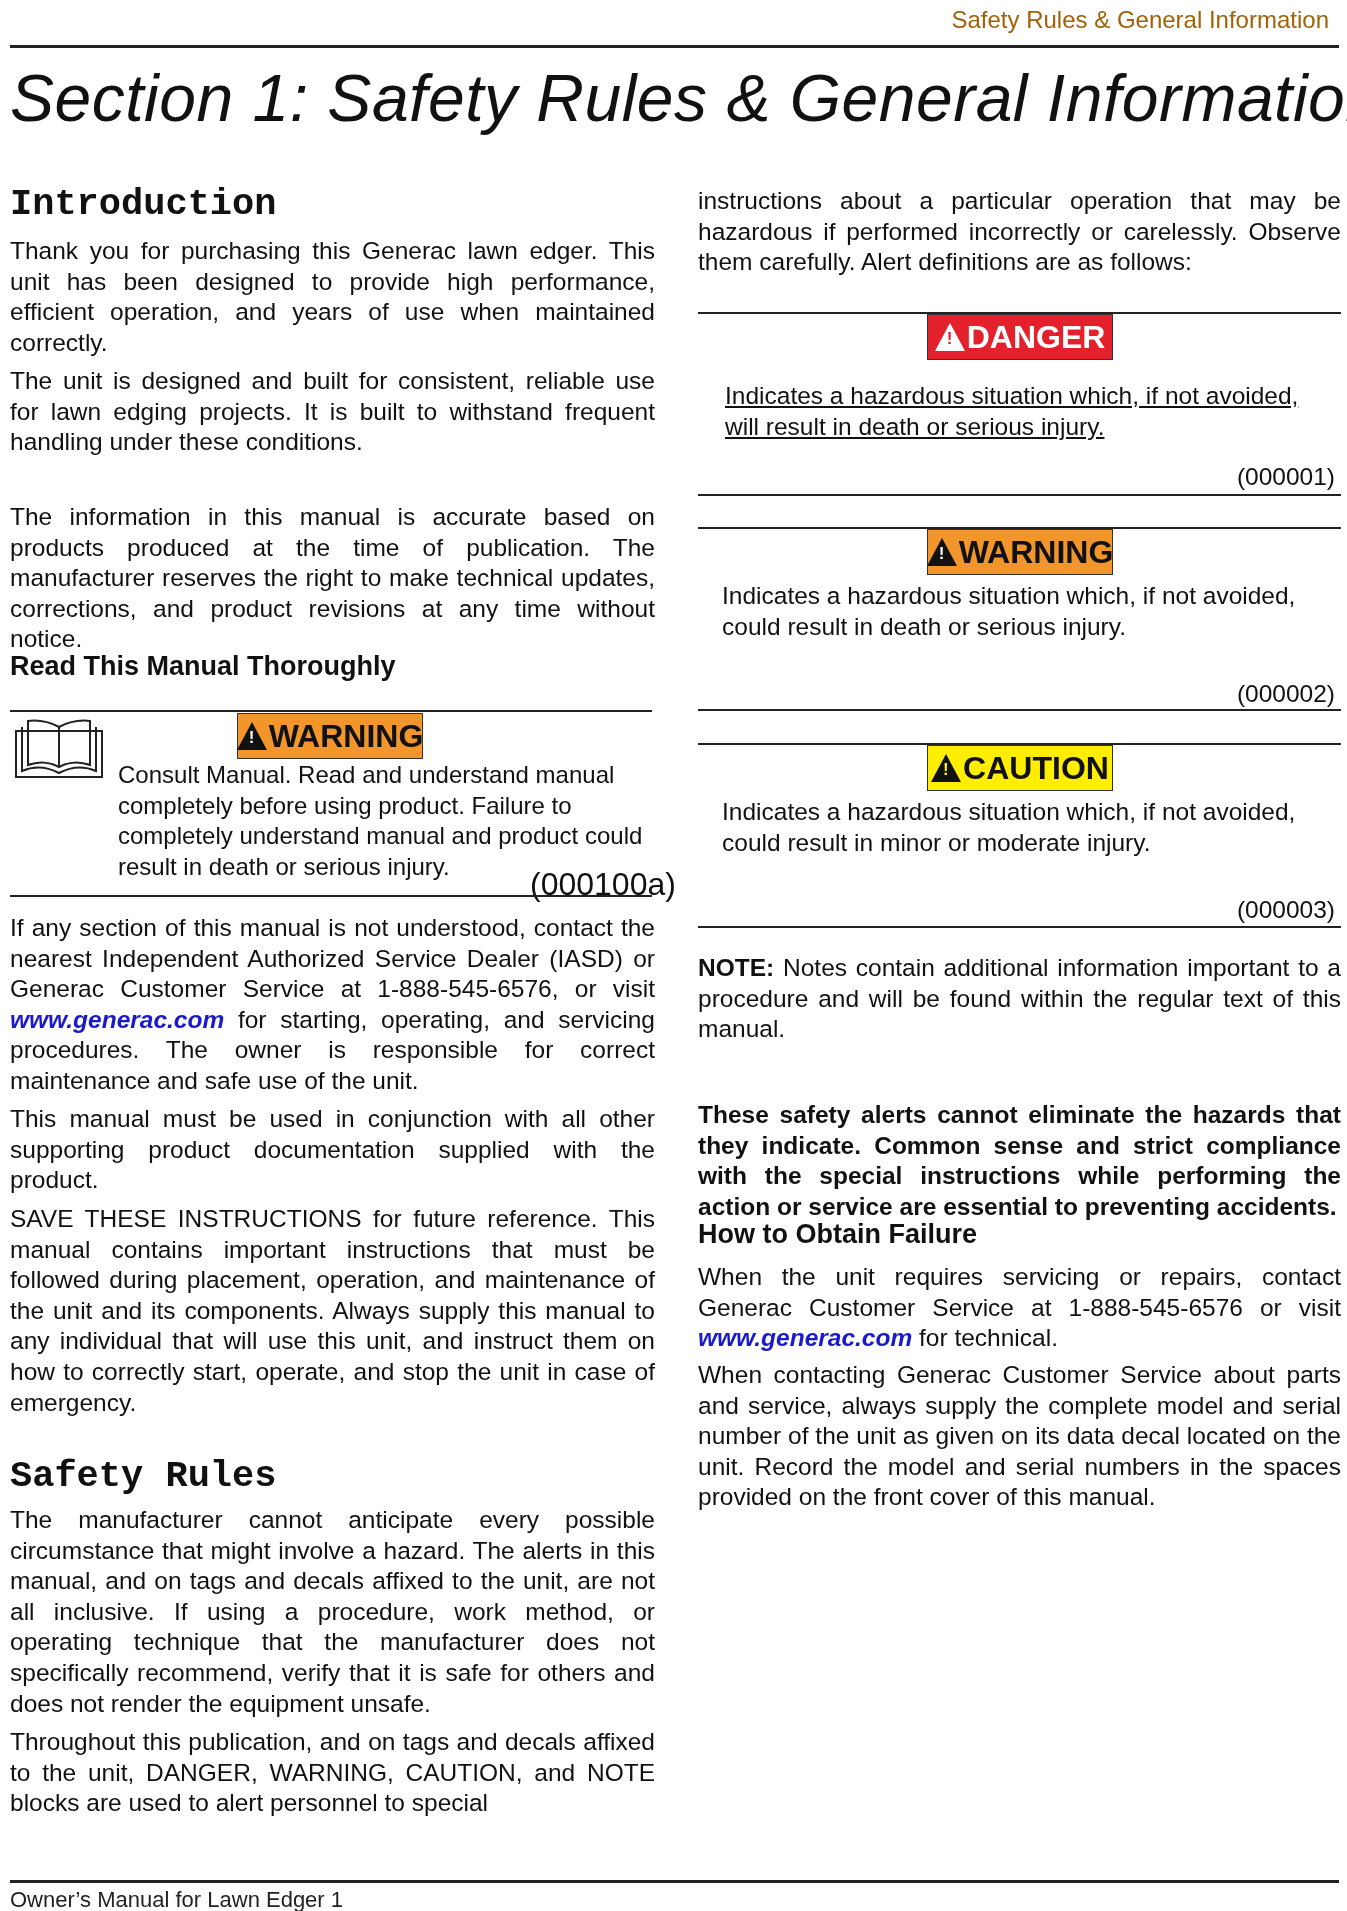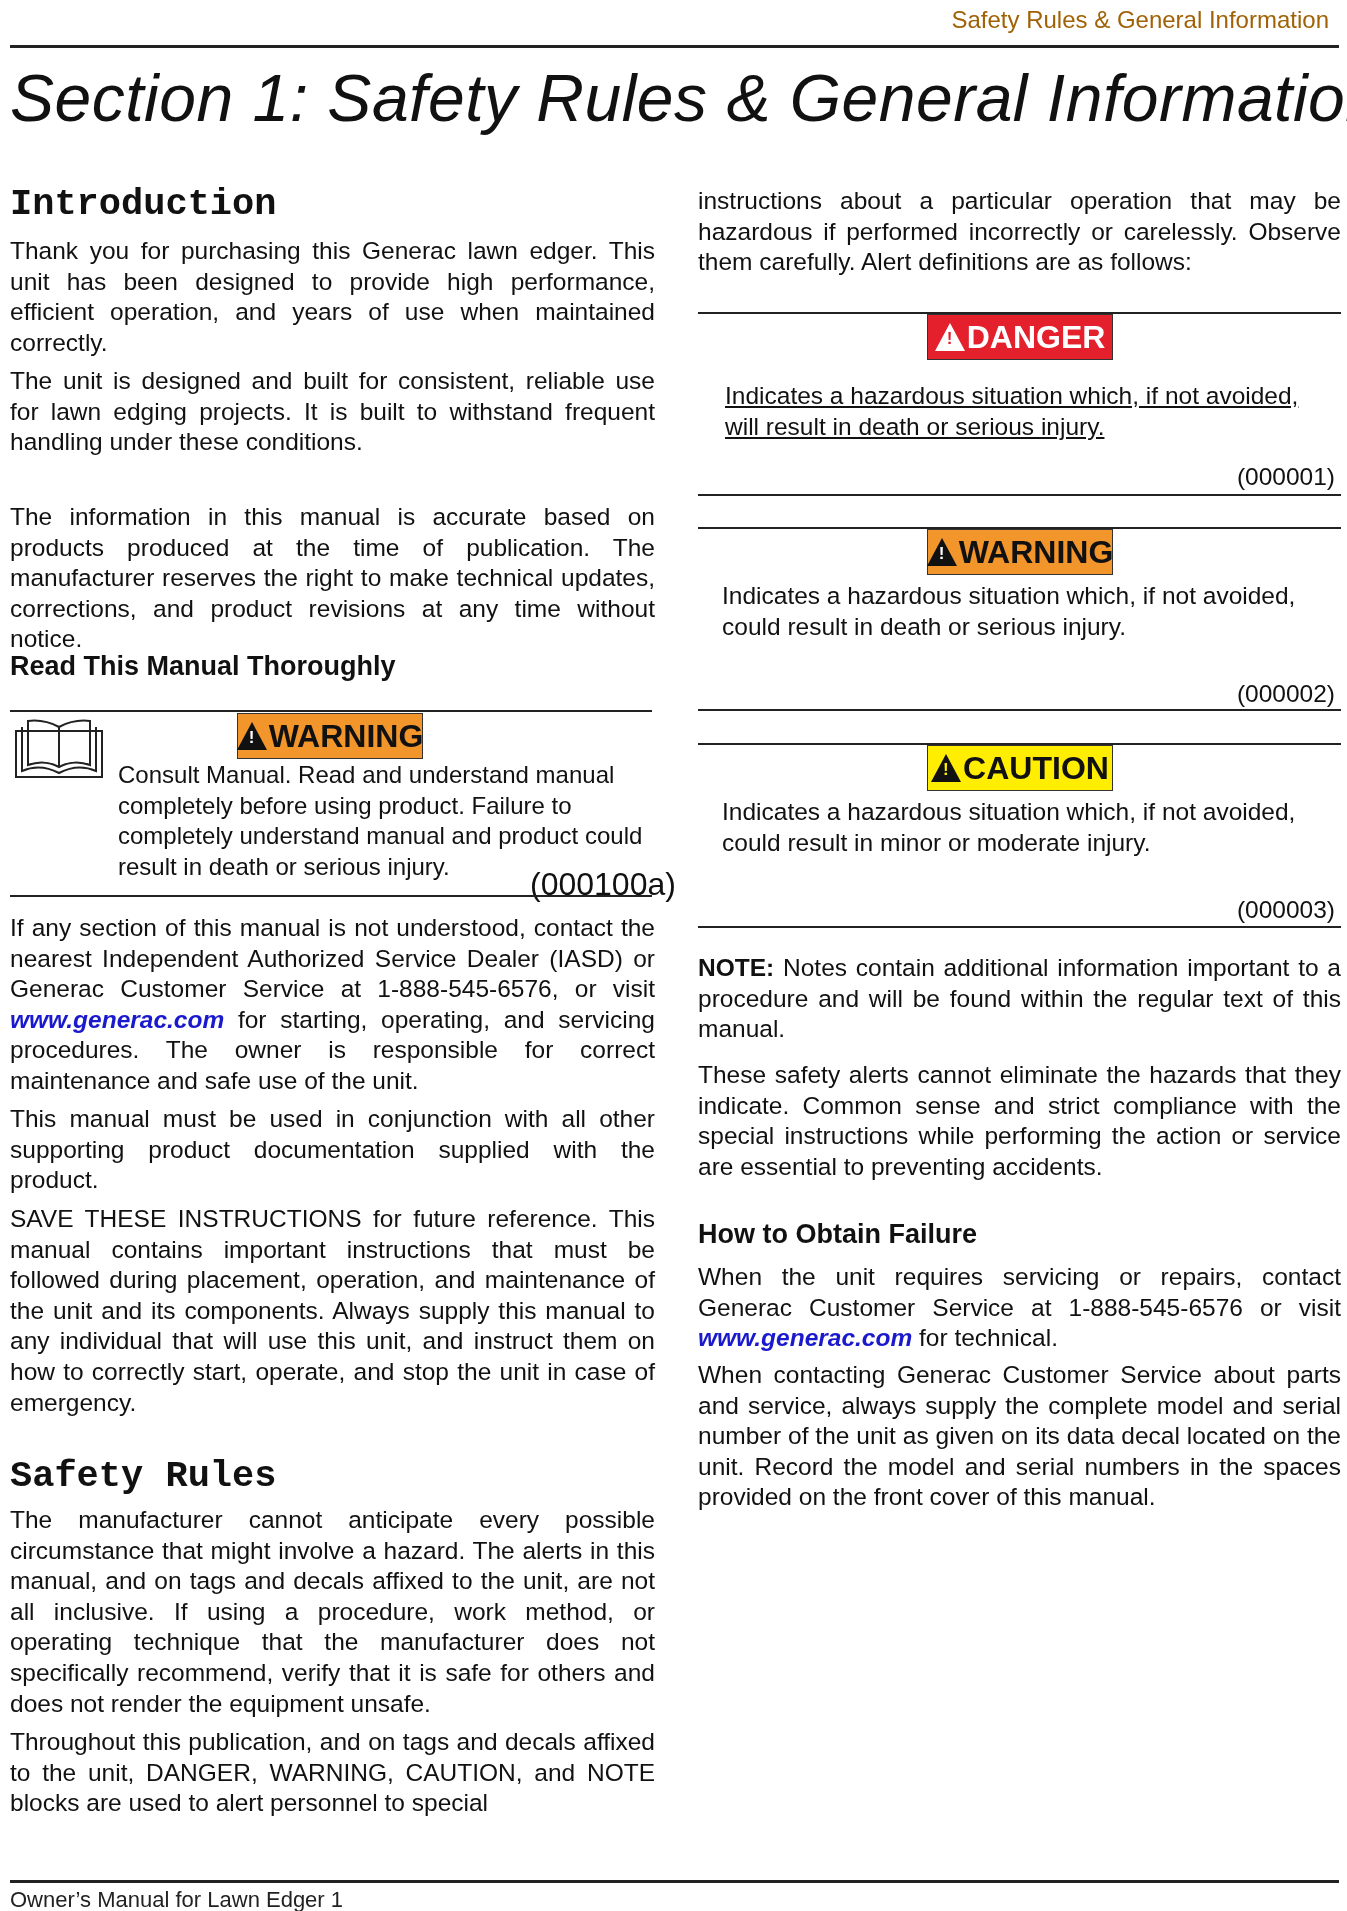--- a/index.html
+++ b/index.html
@@ -104,20 +104,20 @@
   <span class="tri tri-black">
       <span class="tri-bang" style="color:#ffee00;">!</span>
     </span>
   <span>CAUTION</span>
 </div>
 <p class="abs alert-text" style="left:722px; top:797px; width:610px; margin:0;">Indicates a hazardous situation which, if not avoided, could result in minor or moderate injury.</p>
 <div class="abs alert-code" style="right:12px; top:896px;">(000003)</div>
 <div class="abs rule" style="left:698px; width:643px; top:926px;"></div>
 
 <p class="abs body col-right" style="top:953px;"><b>NOTE:</b><span> Notes contain additional information important to a procedure and will be found within the regular text of this manual.</span></p>
-<p class="abs body col-right" style="top:1060px;">These safety alerts cannot eliminate the hazards that they indicate. Common sense and strict compliance with the special instructions while performing the action or service are essential to preventing accidents.</p>
+<p class="abs body col-right" style="top:1100px;font-weight:bold;">These safety alerts cannot eliminate the hazards that they indicate. Common sense and strict compliance with the special instructions while performing the action or service are essential to preventing accidents.</p>
 
 <h3 class="abs h-med col-right" style="top:1219px;">How to Obtain Failure</h3>
 <p class="abs body col-right" style="top:1262px;"><span>When the unit requires servicing or repairs, contact Generac Customer Service at 1-888-545-6576 or visit </span><span class="link">www.generac.com</span><span> for technical.</span></p>
 <p class="abs body col-right" style="top:1360px;">When contacting Generac Customer Service about parts and service, always supply the complete model and serial number of the unit as given on its data decal located on the unit. Record the model and serial numbers in the spaces provided on the front cover of this manual.</p>
 
 <div class="abs rule-bottom"></div>
 <div class="abs footer">Owner’s Manual for Lawn Edger 1</div>
 
 </body></html>

